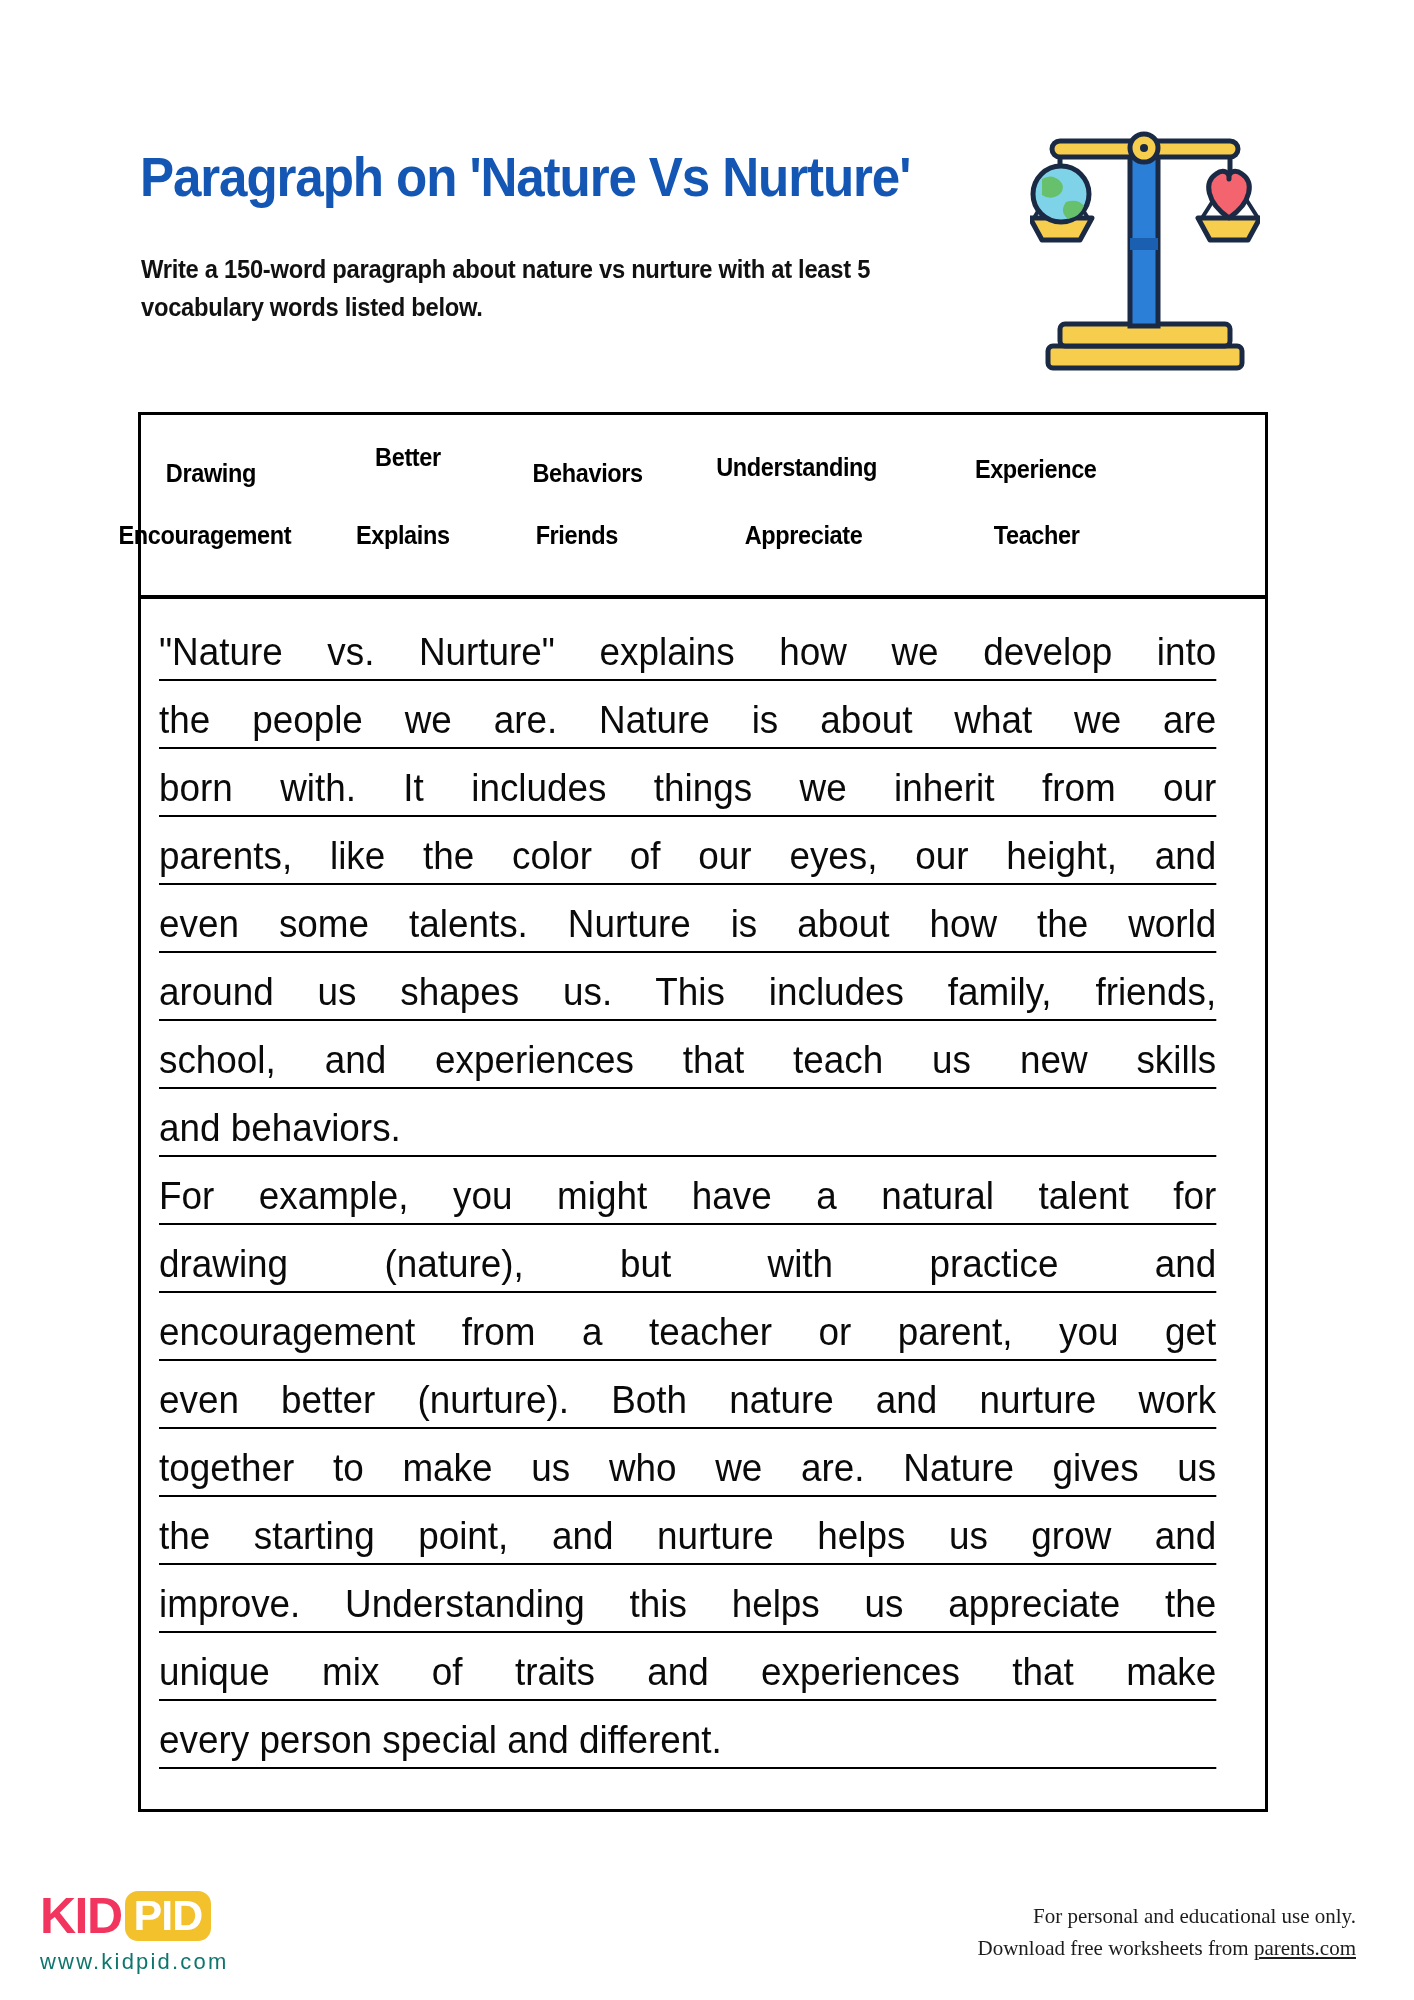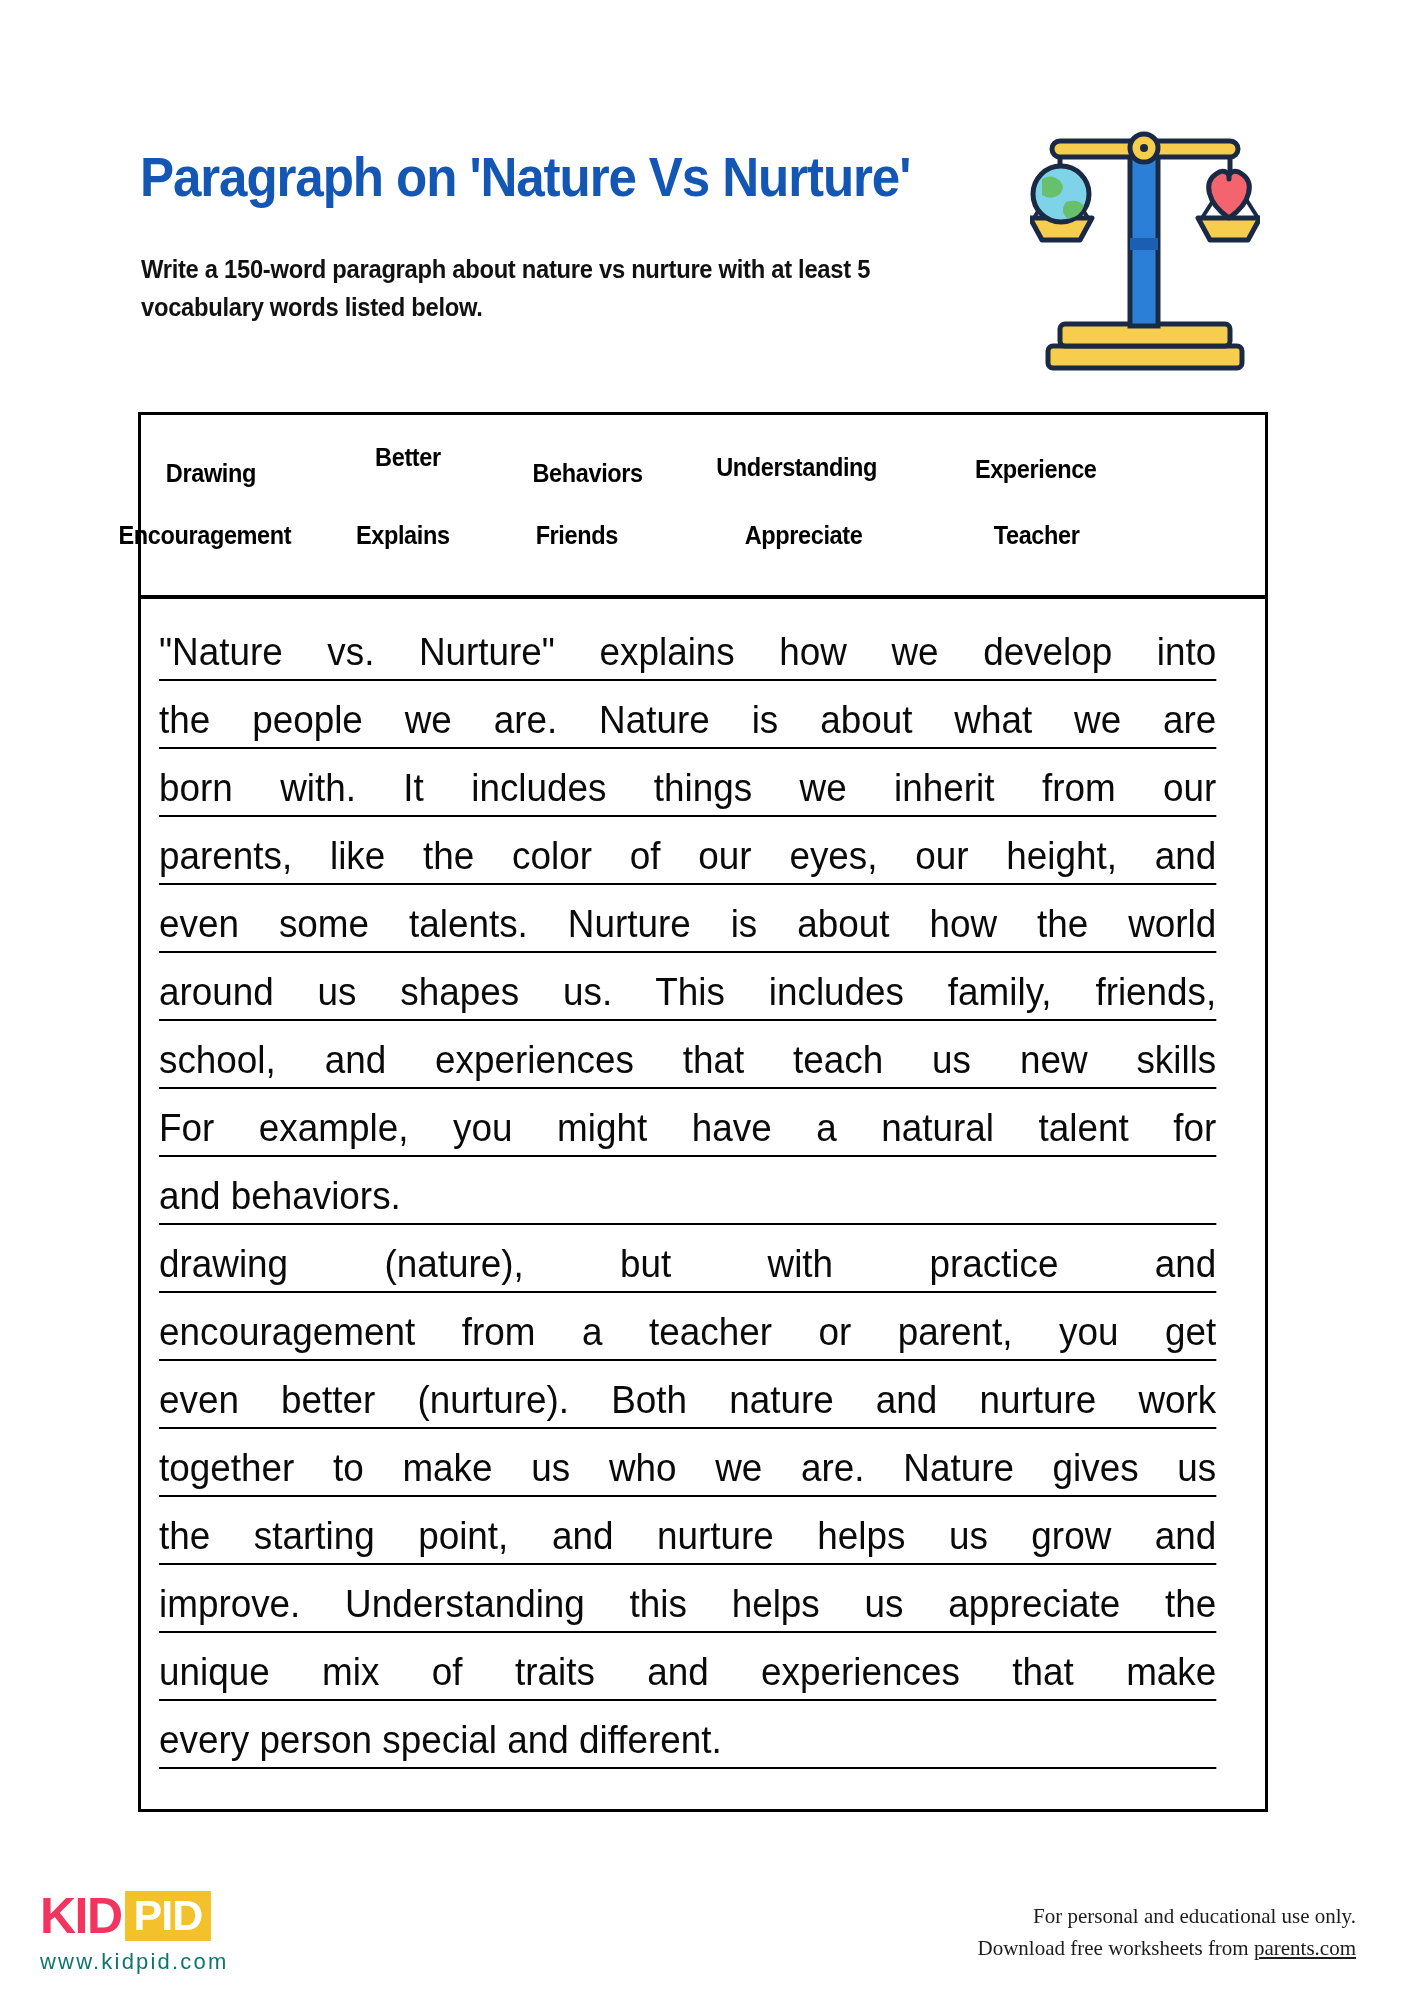--- a/index.html
+++ b/index.html
@@ -147,21 +147,21 @@
   #logo-kid {
     font-family: "Liberation Sans", sans-serif;
     font-weight: bold;
     font-size: 50px;
     line-height: 50px;
     color: #f2355e;
     letter-spacing: -1.5px;
   }
   #logo-pid-wrap {
     background: #f2c12c;
-    border-radius: 1px;
+    border-radius: 13px;
     padding: 2px 9px 4px 9px;
     margin-left: 3px;
   }
   #logo-pid {
     font-family: "Liberation Sans", sans-serif;
     font-weight: bold;
     font-size: 43px;
     line-height: 44px;
     color: #ffffff;
     letter-spacing: -1px;
@@ -261,25 +261,25 @@
       </div>
       <div class="para-line justify">
         <span class="ln">even some talents. Nurture is about how the world</span>
       </div>
       <div class="para-line justify">
         <span class="ln">around us shapes us. This includes family, friends,</span>
       </div>
       <div class="para-line justify">
         <span class="ln">school, and experiences that teach us new skills</span>
       </div>
-      <div class="para-line justify">
-        <span class="ln">For example, you might have a natural talent for</span>
-      </div>
       <div class="para-line last">
         <span class="ln">and behaviors.</span>
+      </div>
+      <div class="para-line justify">
+        <span class="ln">For example, you might have a natural talent for</span>
       </div>
       <div class="para-line justify">
         <span class="ln">drawing (nature), but with practice and</span>
       </div>
       <div class="para-line justify">
         <span class="ln">encouragement from a teacher or parent, you get</span>
       </div>
       <div class="para-line justify">
         <span class="ln">even better (nurture). Both nature and nurture work</span>
       </div>

